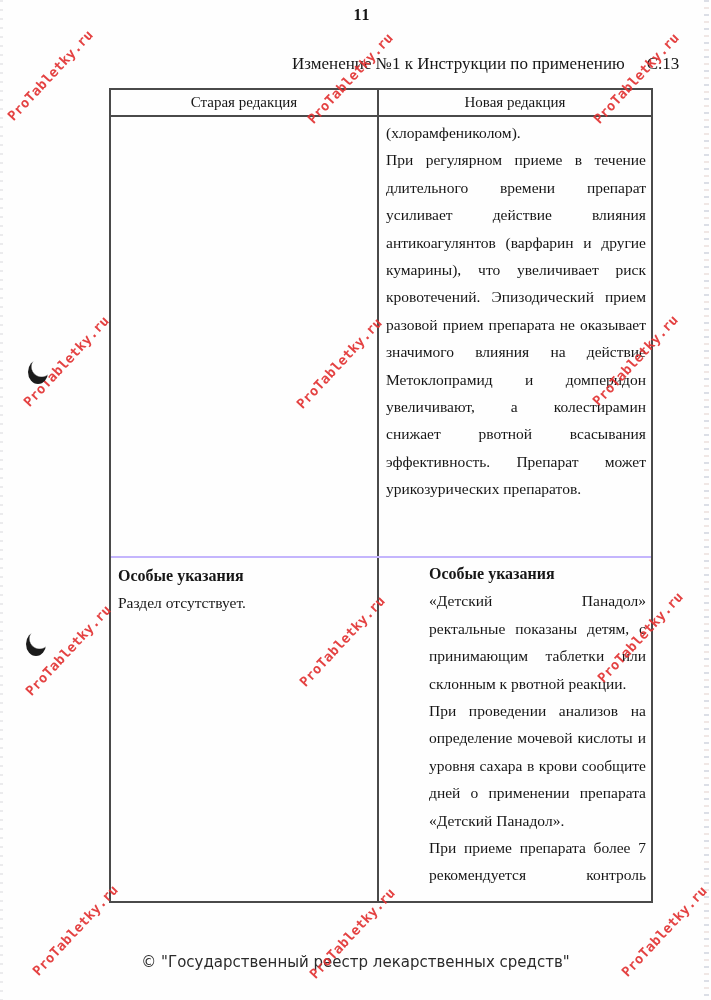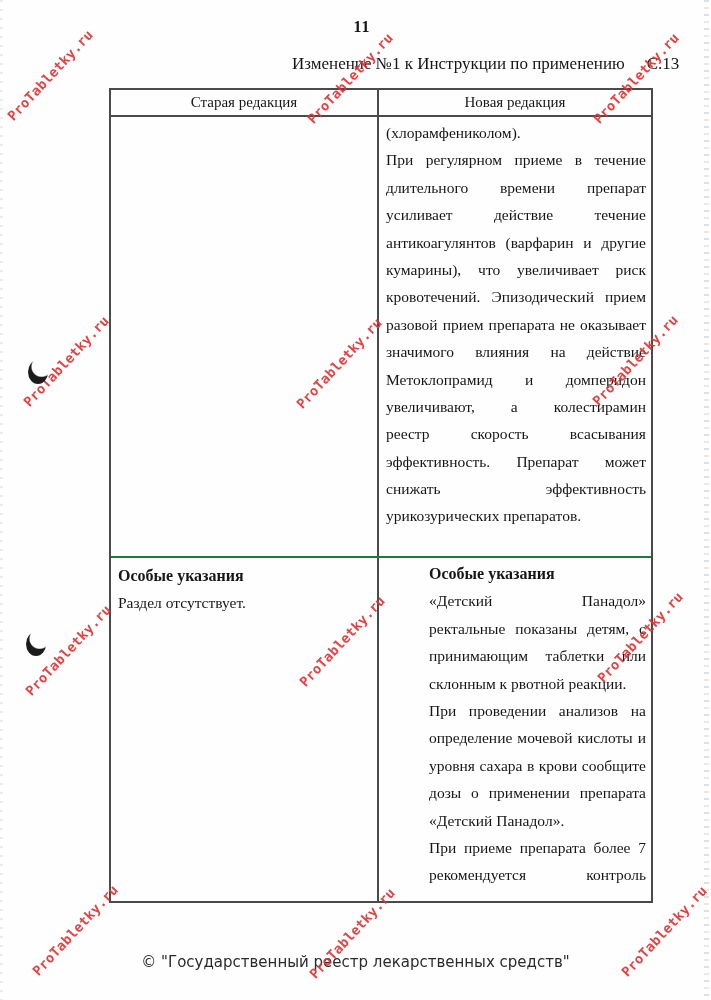--- a/index.html
+++ b/index.html
@@ -3,21 +3,21 @@
 <meta charset="utf-8">
 <style>
   html,body { margin:0; padding:0; background:#ffffff; }
   .page {
     position:relative; width:711px; height:1000px;
     background:#fefefe; overflow:hidden;
     font-family:"Liberation Serif", serif; color:#161616;
   }
   
   .page-number {
-    position:absolute; top:18px; left:362px; transform:translateX(-50%);
+    position:absolute; top:6px; left:362px; transform:translateX(-50%);
     font-weight:bold; font-size:16px; letter-spacing:1px;
   }
   
   .doc-header {
     position:absolute; top:54px; left:292px; width:360px;
     font-size:17px; display:flex; gap:22px; white-space:nowrap;
   }
   
   .doc-table {
     position:absolute; left:109px; top:88px; width:540px; height:811px;
@@ -25,21 +25,21 @@
     background:transparent;
   }
   .thead { display:flex; height:25px; border-bottom:2px solid #4a4a4a; }
   .th {
     display:flex; align-items:center; justify-content:center;
     font-weight:normal; font-size:15px;
   }
   .th.left  { width:266px; border-right:2px solid #4a4a4a; }
   .th.right { flex:1; }
   .trow { display:flex; }
-  .trow.r1 { height:439px; border-bottom:2px solid #15803d; }
+  .trow.r1 { height:439px; border-bottom:2px solid #c4b5fd; }
   .trow.r2 { flex:1;gap:43px; }
   .cell { box-sizing:border-box; overflow:hidden; }
   .cell.left  { width:268px; border-right:2px solid #4a4a4a; padding:4px 6px 0 7px; }
   .cell.right { flex:1; padding:2px 5px 0 7px; }
   .cell-title { font-weight:bold; font-size:16px; line-height:27.4px; height:27.4px; }
   .jline {
     font-size:15.5px; line-height:27.4px; height:27.4px; overflow:hidden;
     text-align:justify; text-align-last:justify;
   }
   .jline.pend { text-align-last:left; }
@@ -94,31 +94,30 @@
       <div class="th left">Старая редакция</div>
       <div class="th right">Новая редакция</div>
     </div>
 
     <div class="trow r1">
       <div class="cell left"></div>
       <div class="cell right">
           <div class="jline pend">(хлорамфениколом).</div>
           <div class="jline">При регулярном приеме в течение</div>
           <div class="jline">длительного времени препарат</div>
-          <div class="jline">усиливает действие течение</div>
+          <div class="jline">усиливает действие влияния</div>
           <div class="jline">антикоагулянтов (варфарин и другие</div>
           <div class="jline">кумарины), что увеличивает риск</div>
           <div class="jline">кровотечений. Эпизодический прием</div>
           <div class="jline">разовой прием препарата не оказывает</div>
           <div class="jline">значимого влияния на действие</div>
           <div class="jline">Метоклопрамид и домперидон</div>
           <div class="jline">увеличивают, а колестирамин</div>
-          <div class="jline">реестр скорость всасывания</div>
+          <div class="jline">снижает рвотной всасывания</div>
           <div class="jline">эффективность. Препарат может</div>
-          <div class="jline">снижать эффективность</div>
           <div class="jline pend">урикозурических препаратов.</div>
         </div>
     </div>
 
     <div class="trow r2">
       <div class="cell left">
         <div class="cell-title">Особые указания</div>
         <div>
             <div class="jline pend">Раздел отсутствует.</div>
           </div>
@@ -126,21 +125,21 @@
       <div class="cell right">
         <div class="cell-title">Особые указания</div>
         <div>
             <div class="jline">«Детский Панадол» суппозитории</div>
             <div class="jline">ректальные показаны детям, с трудом</div>
             <div class="jline">принимающим таблетки или</div>
             <div class="jline pend">склонным к рвотной реакции.</div>
             <div class="jline">При проведении анализов на</div>
             <div class="jline">определение мочевой кислоты и</div>
             <div class="jline">уровня сахара в крови сообщите</div>
-            <div class="jline">дозы о применении препарата</div>
+            <div class="jline">дней о применении препарата</div>
             <div class="jline pend">«Детский Панадол».</div>
             <div class="jline">При приеме препарата более 7 дней</div>
             <div class="jline">рекомендуется контроль</div>
           </div>
       </div>
     </div>
   </div>
 
   <div class="footer">© "Государственный реестр лекарственных средств"</div>
 

